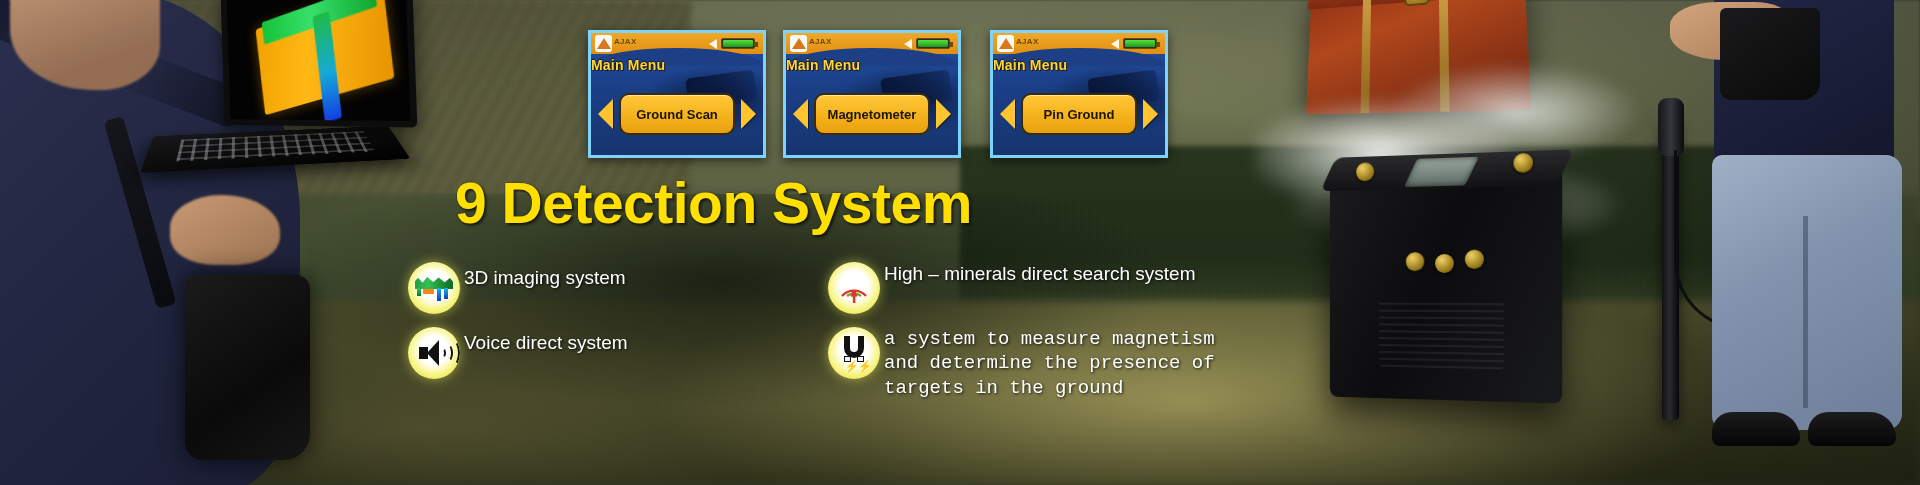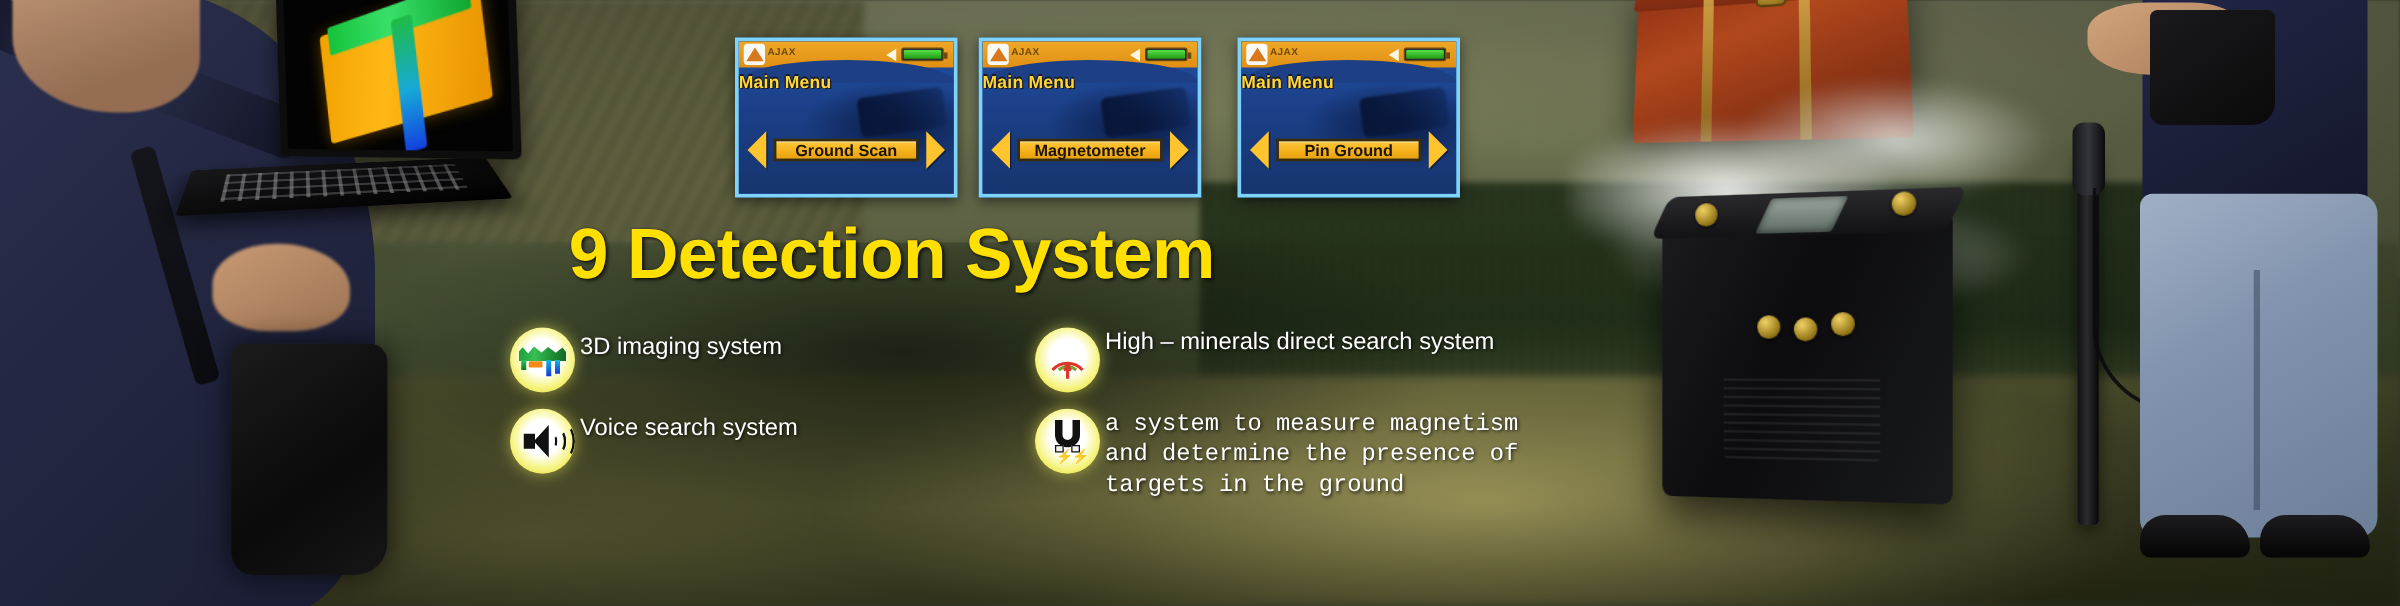--- a/index.html
+++ b/index.html
@@ -305,21 +305,21 @@
     position:absolute;left:0;bottom:20px;width:100%;
     display:flex;align-items:center;justify-content:space-between;padding:0 7px;
   }
   .arrow{
     width:0;height:0;flex:0 0 auto;
     filter:drop-shadow(1px 1px 0 #0d1c3a);
   }
   .arrow.left{border-top:15px solid transparent;border-bottom:15px solid transparent;border-right:15px solid #ffc42e;}
   .arrow.right{border-top:15px solid transparent;border-bottom:15px solid transparent;border-left:15px solid #ffc42e;}
   .pill{
-    flex:1 1 auto;margin:0 6px;height:18px;border-radius:0;
+    flex:1 1 auto;margin:0 6px;height:42px;border-radius:10px;
     background:linear-gradient(180deg,#ffc73a 0%, #f5b21c 55%, #e9a00e 100%);
     border:2px solid #3a2c06;
     display:flex;align-items:center;justify-content:center;
     font-size:13px;font-weight:bold;color:#1b1403;
     box-shadow:inset 0 1px 0 rgba(255,255,255,.55);
     white-space:nowrap;
   }
 
   
   .headline{
@@ -532,21 +532,21 @@
     <div class="feature">
       <div class="f-icon">
         <div class="ico-spk">
           <div class="body"></div>
           <div class="cone"></div>
           <div class="w w1"></div>
           <div class="w w2"></div>
           <div class="w w3"></div>
         </div>
       </div>
-      <div class="f-text">Voice search system</div>
+      <div class="f-text">Voice direct system</div>
     </div>
 
   </div>
 
   <div class="features-right">
 
     <div class="feature two-line">
       <div class="f-icon">
         <div class="ico-radar">
           <svg width="32" height="32" viewBox="0 0 32 32">

